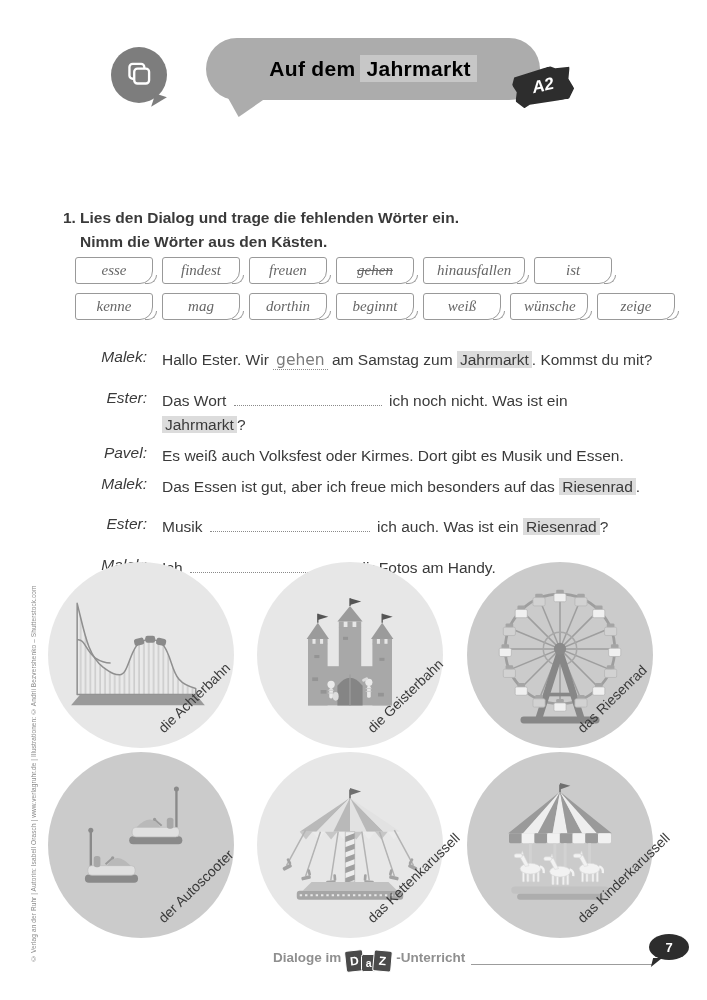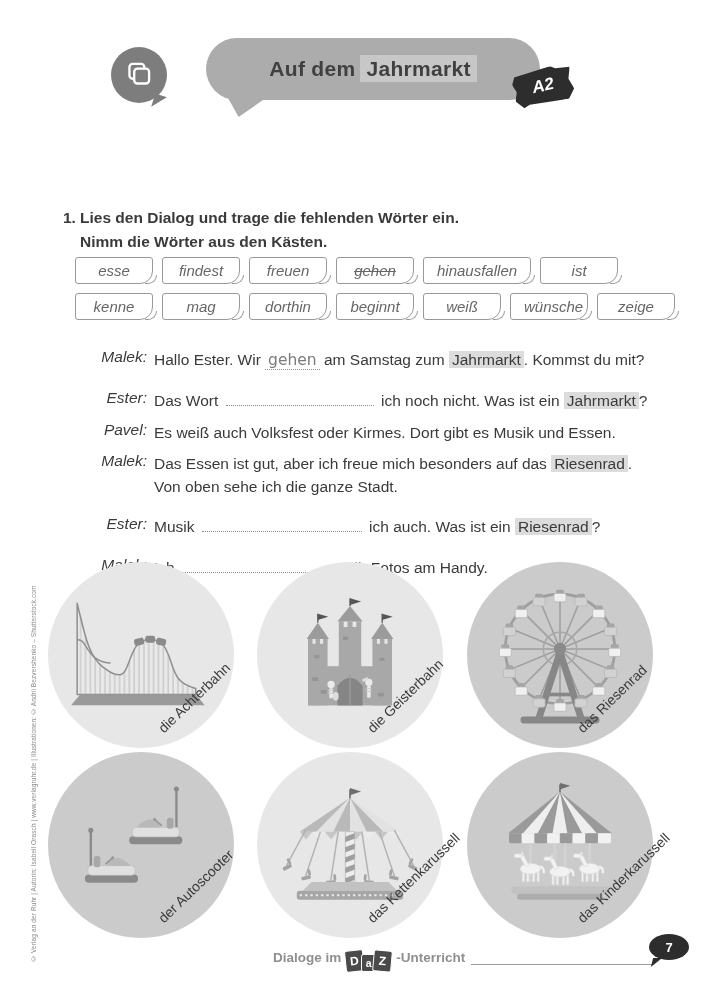--- a/index.html
+++ b/index.html
@@ -8,48 +8,48 @@
 
   
   .hdr-icon{position:absolute;left:111px;top:47px;width:56px;height:56px;background:#7d7d7d;
             border-radius:50%;display:flex;align-items:center;justify-content:center;}
   .hdr-icon::after{content:"";position:absolute;right:2px;bottom:-6px;width:0;height:0;
             border-top:14px solid #7d7d7d;border-right:12px solid transparent;transform:rotate(18deg);}
   .hdr-bubble{position:absolute;left:206px;top:38px;width:334px;height:62px;background:#acacac;
             border-radius:31px;display:flex;align-items:center;justify-content:center;}
   .hdr-bubble::after{content:"";position:absolute;left:22px;bottom:-17px;width:38px;height:19px;
             background:#acacac;clip-path:polygon(0 0,100% 0,28% 100%);}
-  .hdr-title{font-size:21px;font-weight:bold;color:#404040;letter-spacing:.3px;}
+  .hdr-title{font-size:21px;font-weight:bold;color:#000000;letter-spacing:.3px;}
   .title-hl{background:#c7c7c7;padding:2px 6px;margin-left:5px;}
   .hdr-badge{position:absolute;left:513px;top:68px;width:60px;height:36px;background:#2d2d2d;
             transform:rotate(-12deg);display:flex;align-items:center;justify-content:center;
             clip-path:polygon(0% 30%,6% 10%,68% 0%,76% 9%,100% 13%,94% 45%,100% 74%,88% 100%,22% 93%,12% 100%,0% 76%,5% 52%);}
   .hdr-badge span{color:#fff;font-weight:bold;font-style:italic;font-size:17px;}
 
   
   .intro{position:absolute;left:63px;top:138px;width:592px;font-size:15.5px;line-height:1.55;}
   .hl{background:#dcdcdc;padding:0 3px;}
   .task{position:absolute;left:63px;top:206px;font-size:15.5px;font-weight:bold;line-height:1.55;display:flex;}
   .task .num{width:17px;flex-shrink:0;}
 
   
   .wordboxes{position:absolute;left:75px;top:257px;width:575px;}
   .wrow{display:flex;gap:9px;margin-bottom:9px;}
   .wbox{position:relative;border:1.4px solid #999;border-radius:3px 3px 13px 3px;
-        min-width:50px;padding:4px 13px;text-align:center;font-style:italic;color:#666;font-size:15px;}
+        min-width:50px;padding:4px 13px;text-align:center;font-style:italic;color:#666;font-size:15px;font-family:Liberation Serif, serif;}
   .wbox::after{content:"";position:absolute;right:-5px;bottom:-1.4px;width:11px;height:8px;
         border-bottom:1.4px solid #999;border-right:1.4px solid #999;border-bottom-right-radius:10px;}
   .crossed{text-decoration:line-through;}
 
   
   .dialog{position:absolute;left:63px;top:348px;width:590px;font-size:15.5px;}
   .dline{display:flex;margin-bottom:13px;}
   .dline.mb-lg{margin-bottom:17px;}
   .dline.mb-sm{margin-bottom:8px;}
-  .speaker{width:84px;text-align:right;font-style:italic;flex-shrink:0;margin-right:7px;}
+  .speaker{width:84px;text-align:right;font-style:italic;flex-shrink:0;margin-right:15px;}
   .dtext{line-height:1.5;}
   .blank{display:inline-block;width:148px;border-bottom:1.4px dotted #8a8a8a;height:12px;margin:0 3px;}
   .answer{color:#7b7b7b;border-bottom:1.4px dotted #8a8a8a;padding:0 3px;font-family:"DejaVu Sans",sans-serif;}
 
   
   .rides{position:absolute;left:48px;top:562px;width:614px;display:grid;
          grid-template-columns:repeat(3,1fr);grid-auto-rows:190px;column-gap:14px;}
   .ride{position:relative;width:190px;height:190px;}
   .circle{width:186px;height:186px;border-radius:50%;display:flex;align-items:center;justify-content:center;}
   .c-light{background:#e7e7e7;} .c-mid{background:#cbcbcb;}
@@ -127,21 +127,21 @@
     <div class="dline mb-sm">
       <span class="speaker">Ester:</span>
       <span class="dtext"><span>Das Wort </span><span class="blank"></span><span> ich noch nicht. Was ist ein </span><span class="hl">Jahrmarkt</span><span>?</span></span>
     </div>
     <div class="dline mb-sm">
       <span class="speaker">Pavel:</span>
       <span class="dtext"><span>Es weiß auch Volksfest oder Kirmes. Dort gibt es Musik und Essen.</span></span>
     </div>
     <div class="dline mb-lg">
       <span class="speaker">Malek:</span>
-      <span class="dtext"><span>Das Essen ist gut, aber ich freue mich besonders auf das </span><span class="hl">Riesenrad</span><span>.</span><br><span>Von oben sehe ich die ganze Stadt.</span></span>
+      <span class="dtext"><span>Das Essen ist gut, aber ich freue mich besonders auf das </span><span class="hl">Riesenrad</span><span>.</span><br></span>
     </div>
     <div class="dline mb-lg">
       <span class="speaker">Ester:</span>
       <span class="dtext"><span>Musik </span><span class="blank" style="width:160px;"></span><span> ich auch. Was ist ein </span><span class="hl">Riesenrad</span><span>?</span></span>
     </div>
     <div class="dline">
       <span class="speaker">Malek:</span>
       <span class="dtext"><span>Ich </span><span class="blank" style="width:160px;"></span><span> dir Fotos am Handy.</span></span>
     </div>
   </div>

